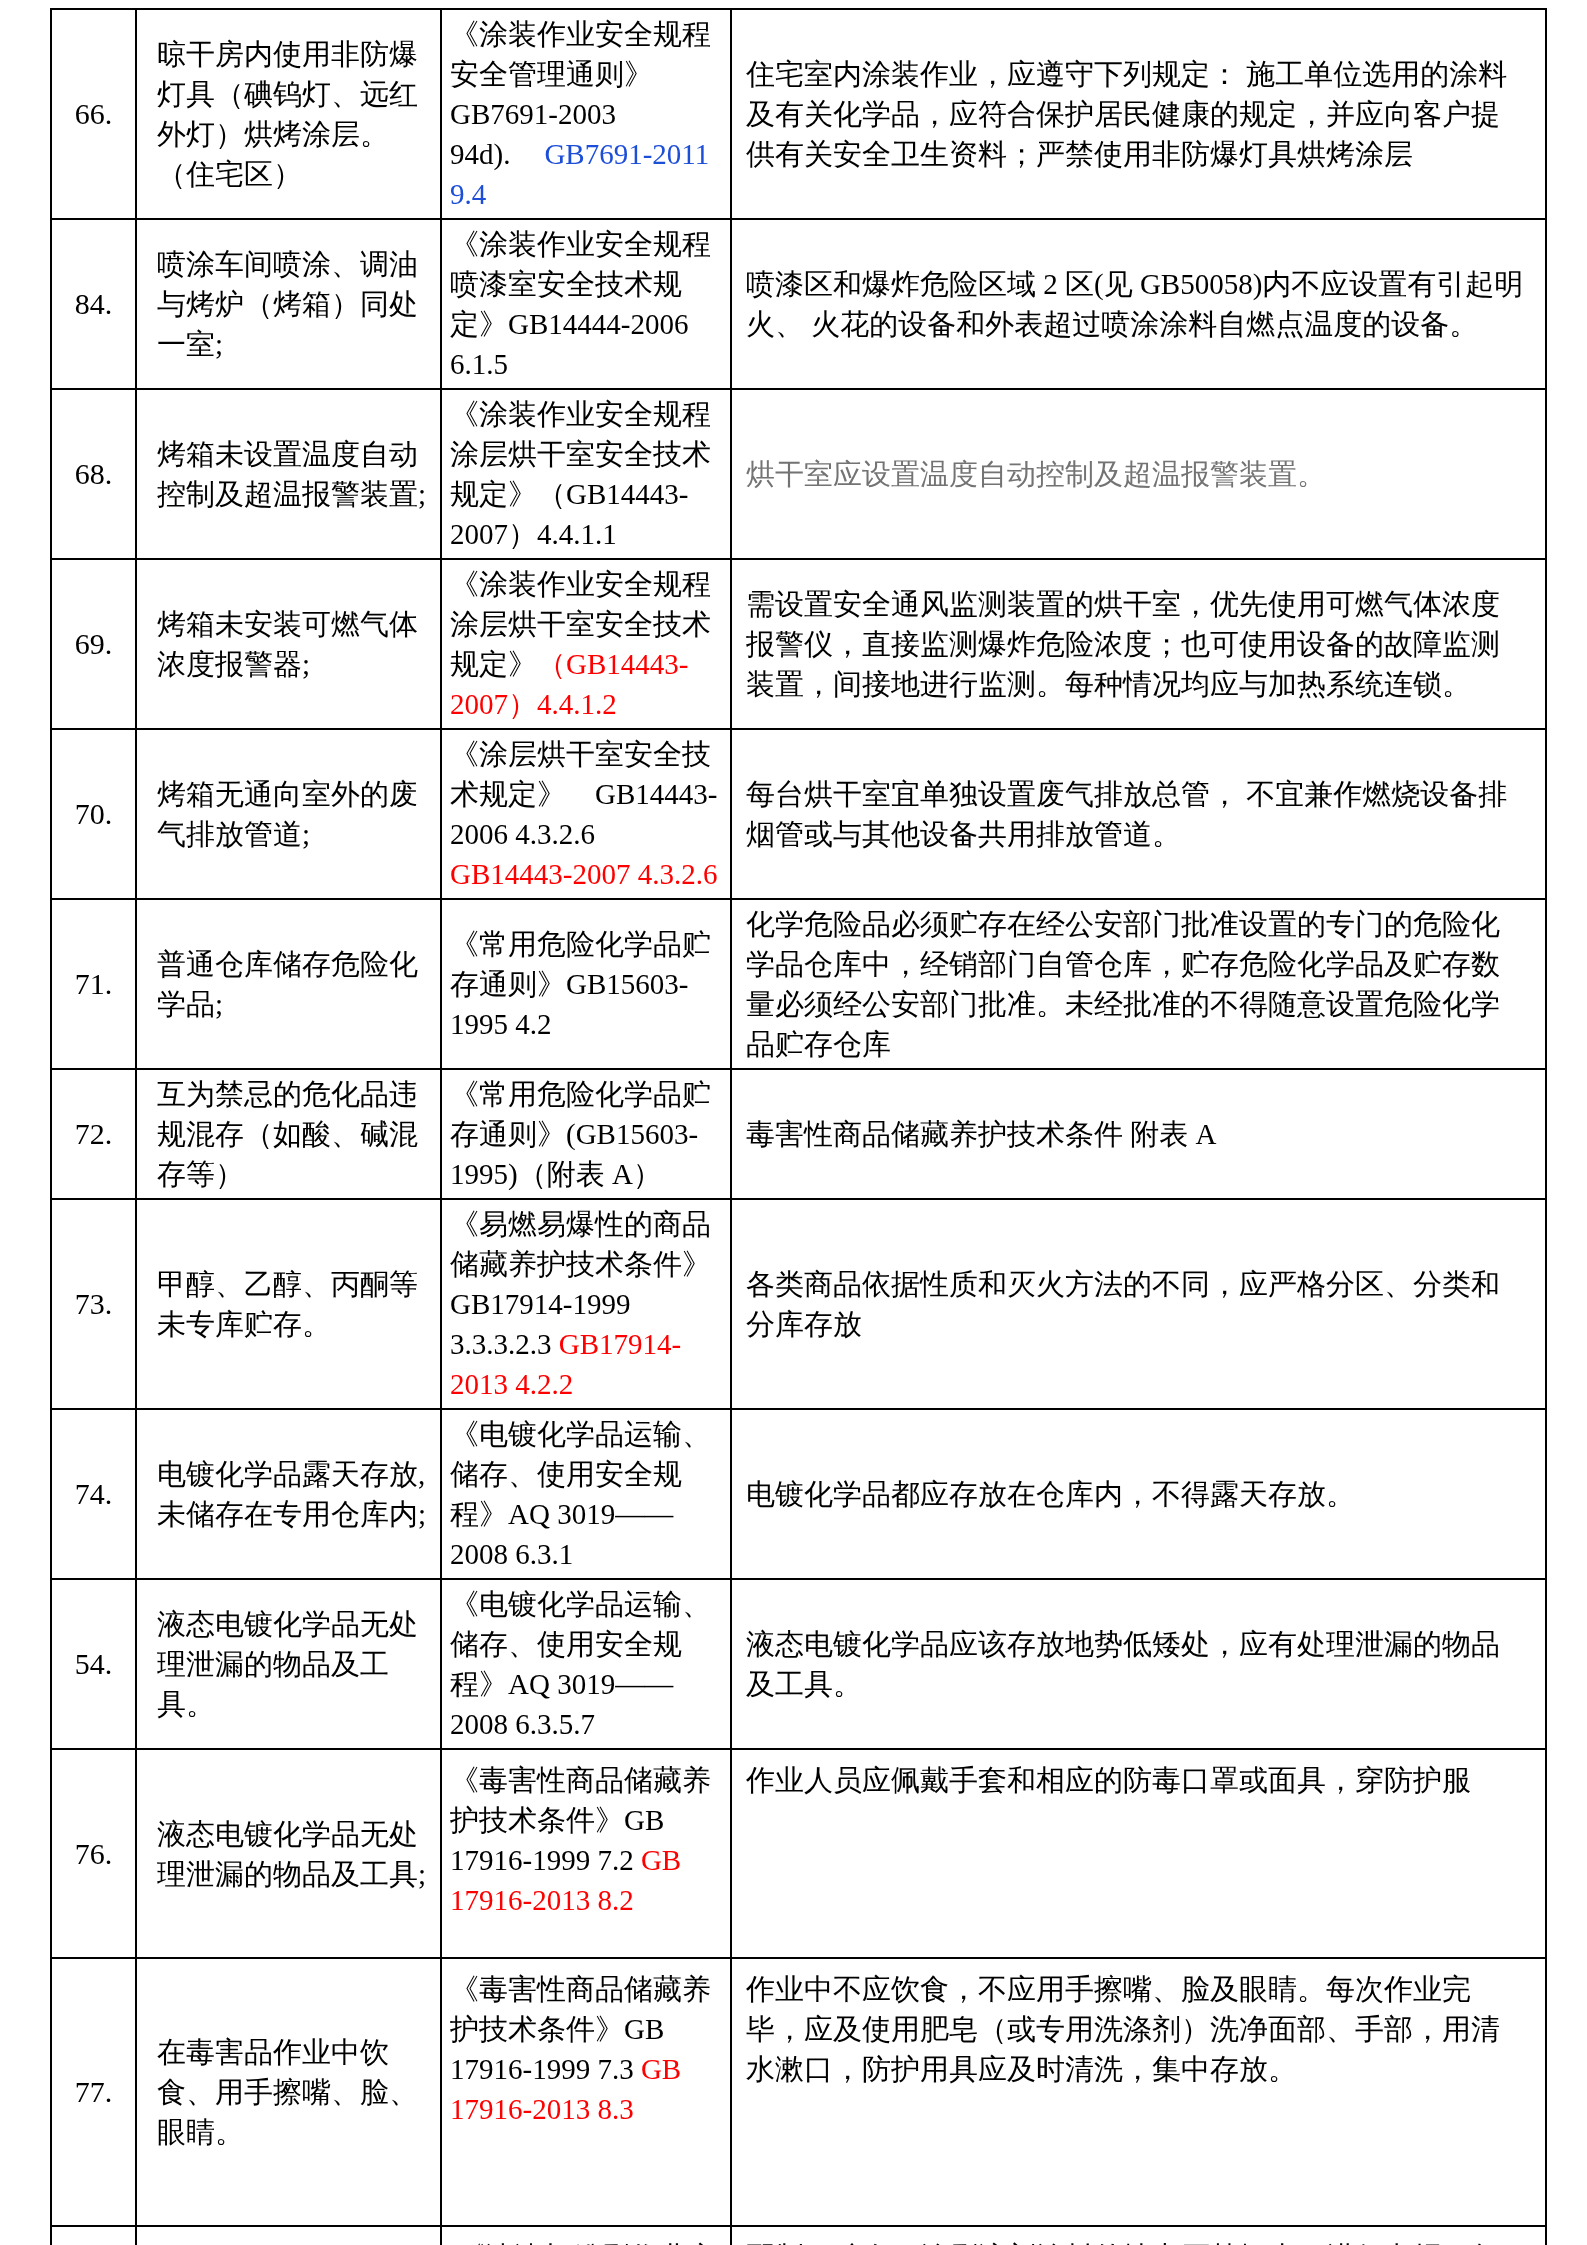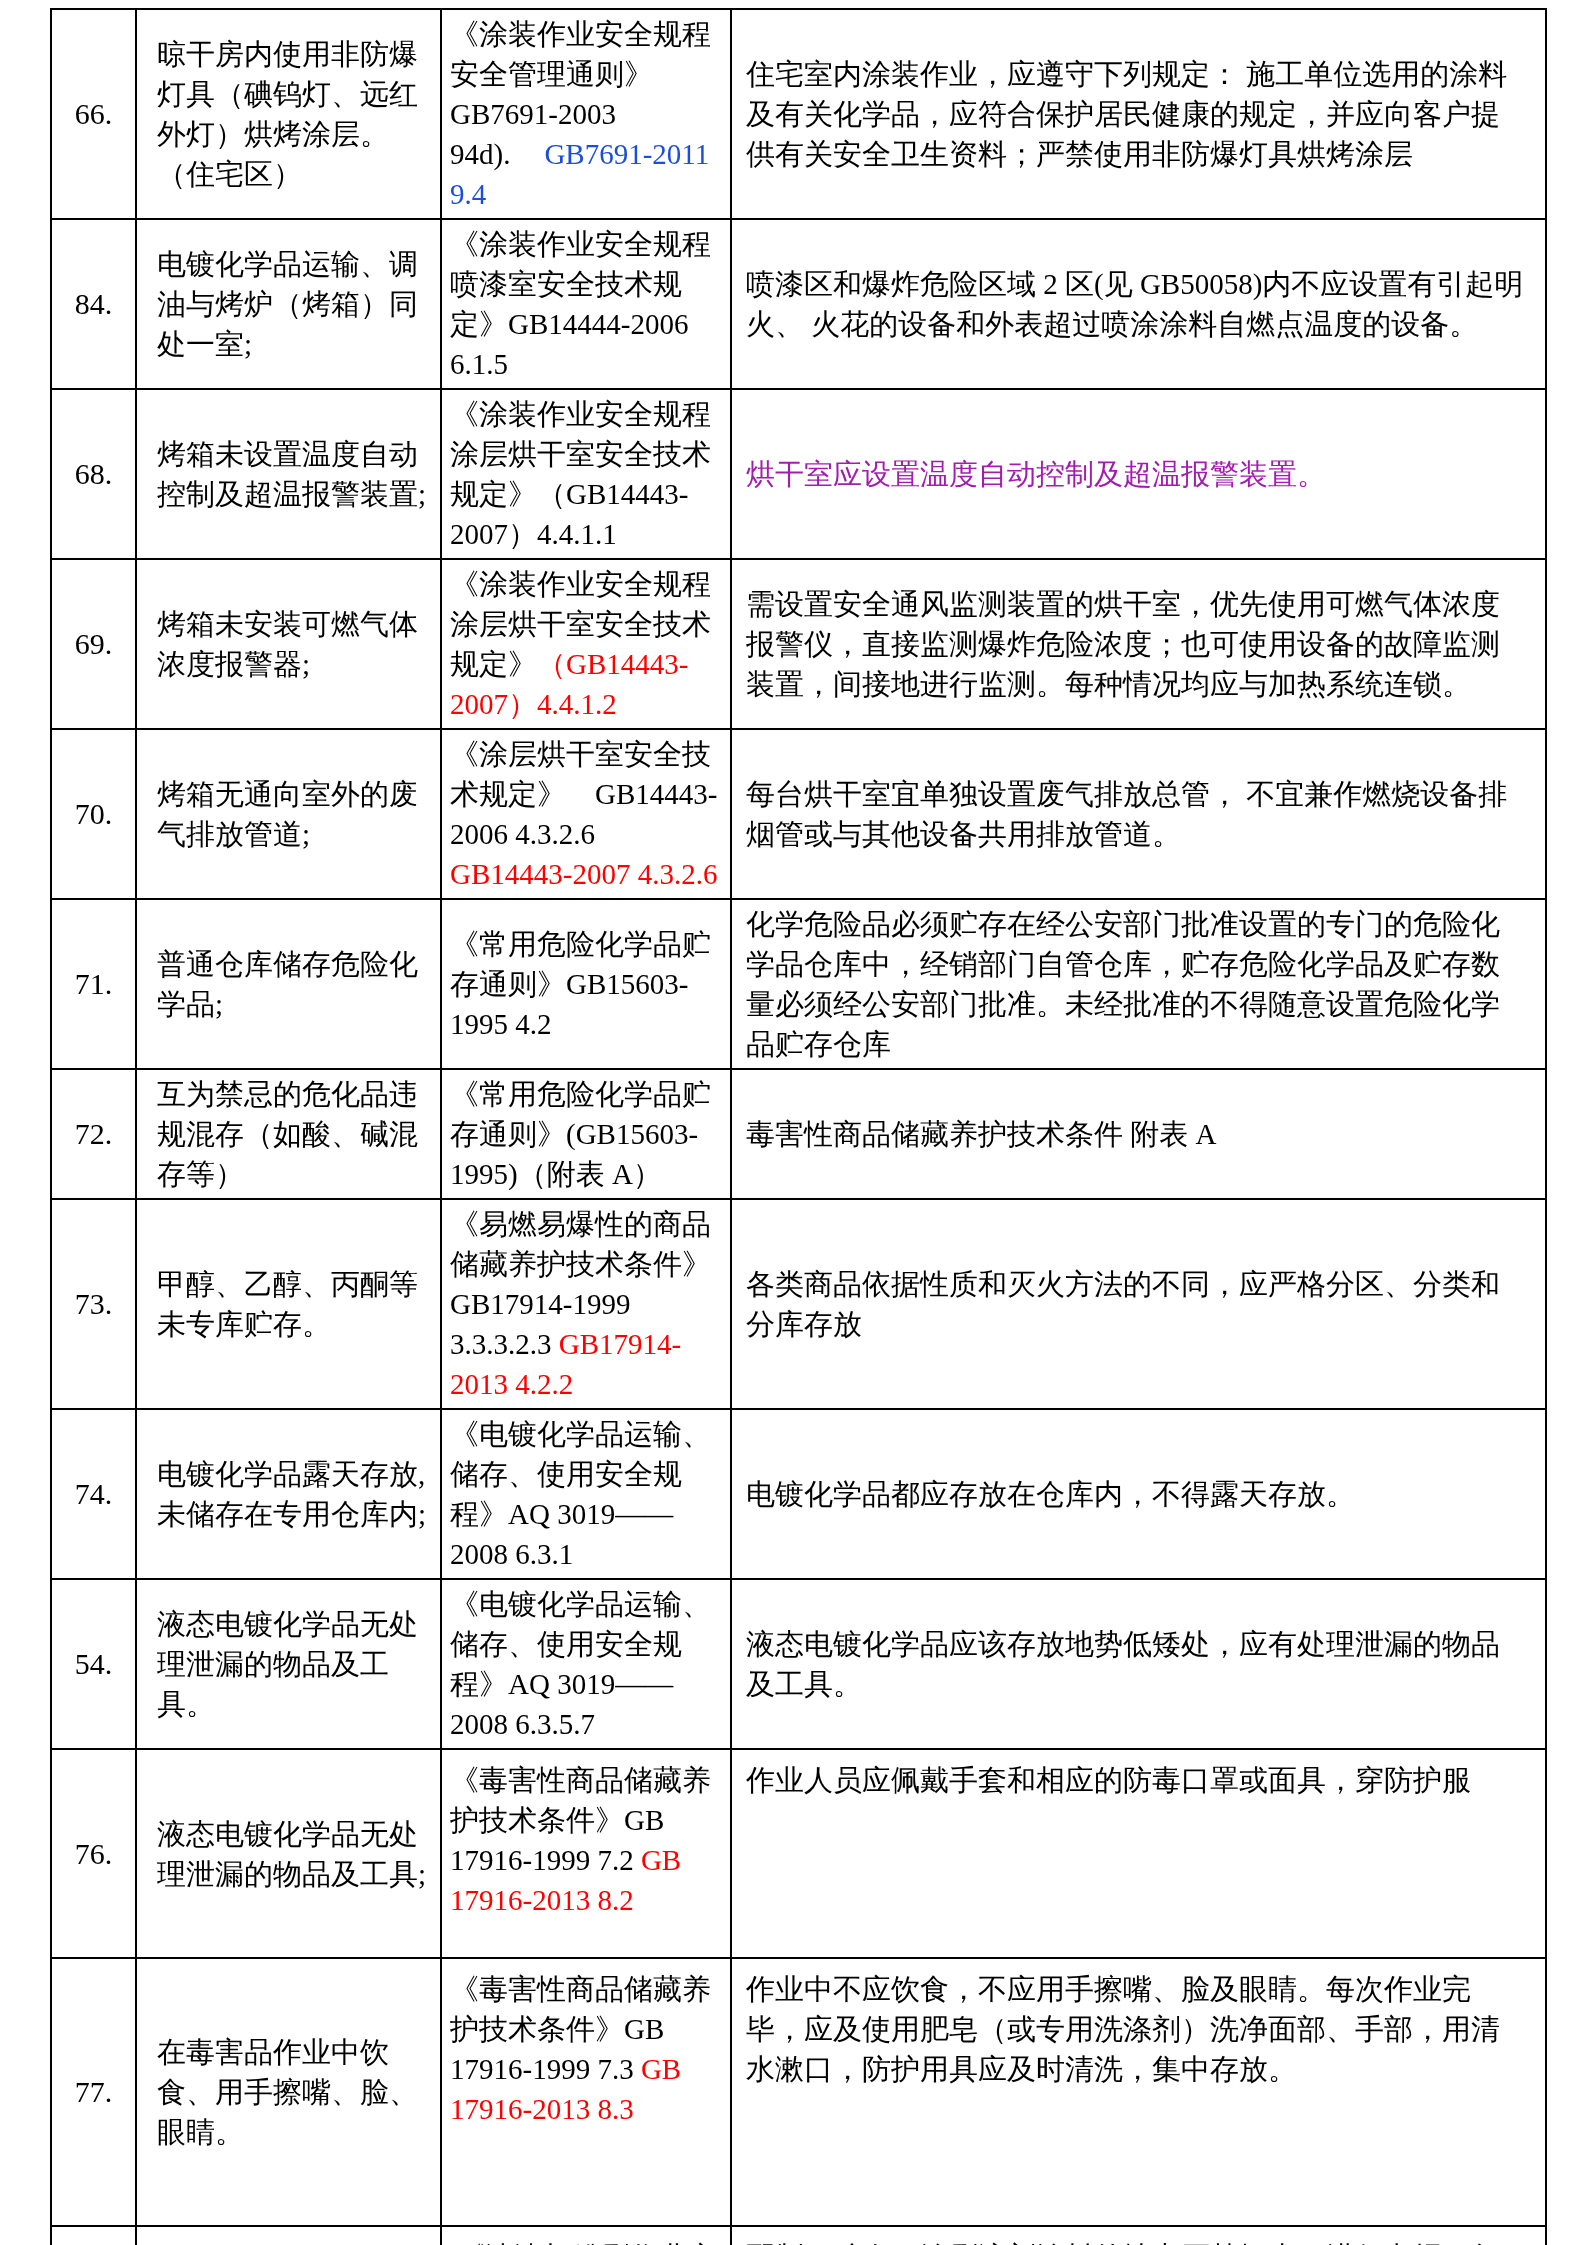--- a/index.html
+++ b/index.html
@@ -58,30 +58,30 @@
 
       <tr class="r0">
         <td class="c-no">66.</td>
         <td class="c-issue">晾干房内使用非防爆灯具（碘钨灯、远红外灯）烘烤涂层。（住宅区）</td>
         <td class="c-reg"><span>《涂装作业安全规程 安全管理通则》GB7691-2003 94d).</span><span class="red" style="color: #1d4ed8; margin-left: 34px;">GB7691-2011 9.4</span></td>
         <td class="c-req"><span>住宅室内涂装作业，应遵守下列规定：  施工单位选用的涂料及有关化学品，应符合保护居民健康的规定，并应向客户提供有关安全卫生资料；严禁使用非防爆灯具烘烤涂层</span><span class="red" style="color: rgb(255, 0, 0);"></span></td>
       </tr>
 
       <tr class="r1">
         <td class="c-no">84.</td>
-        <td class="c-issue">电镀化学品运输、调油与烤炉（烤箱）同处一室;</td>
+        <td class="c-issue">喷涂车间喷涂、调油与烤炉（烤箱）同处一室;</td>
         <td class="c-reg"><span>《涂装作业安全规程 喷漆室安全技术规定》GB14444-2006 6.1.5</span><span class="red" style="color: rgb(255, 0, 0);"></span></td>
         <td class="c-req"><span>喷漆区和爆炸危险区域 2 区(见 GB50058)内不应设置有引起明火、 火花的设备和外表超过喷涂涂料自燃点温度的设备。</span><span class="red" style="color: rgb(255, 0, 0);"></span></td>
       </tr>
 
       <tr class="r2">
         <td class="c-no">68.</td>
         <td class="c-issue">烤箱未设置温度自动控制及超温报警装置;</td>
         <td class="c-reg"><span>《涂装作业安全规程涂层烘干室安全技术规定》（GB14443-2007）4.4.1.1</span><span class="red" style="color: rgb(255, 0, 0);"></span></td>
-        <td class="c-req"><span></span><span class="red" style="color: #a21caf;">烘干室应设置温度自动控制及超温报警装置。</span></td>
+        <td class="c-req"><span></span><span class="red" style="color: #737373;">烘干室应设置温度自动控制及超温报警装置。</span></td>
       </tr>
 
       <tr class="r3">
         <td class="c-no">69.</td>
         <td class="c-issue">烤箱未安装可燃气体浓度报警器;</td>
         <td class="c-reg"><span>《涂装作业安全规程涂层烘干室安全技术规定》</span><span class="red" style="color: rgb(255, 0, 0);">（GB14443-2007）4.4.1.2</span></td>
         <td class="c-req"><span>需设置安全通风监测装置的烘干室，优先使用可燃气体浓度报警仪，直接监测爆炸危险浓度；也可使用设备的故障监测装置，间接地进行监测。每种情况均应与加热系统连锁。</span><span class="red" style="color: rgb(255, 0, 0);"></span></td>
       </tr>
 
       <tr class="r4">

